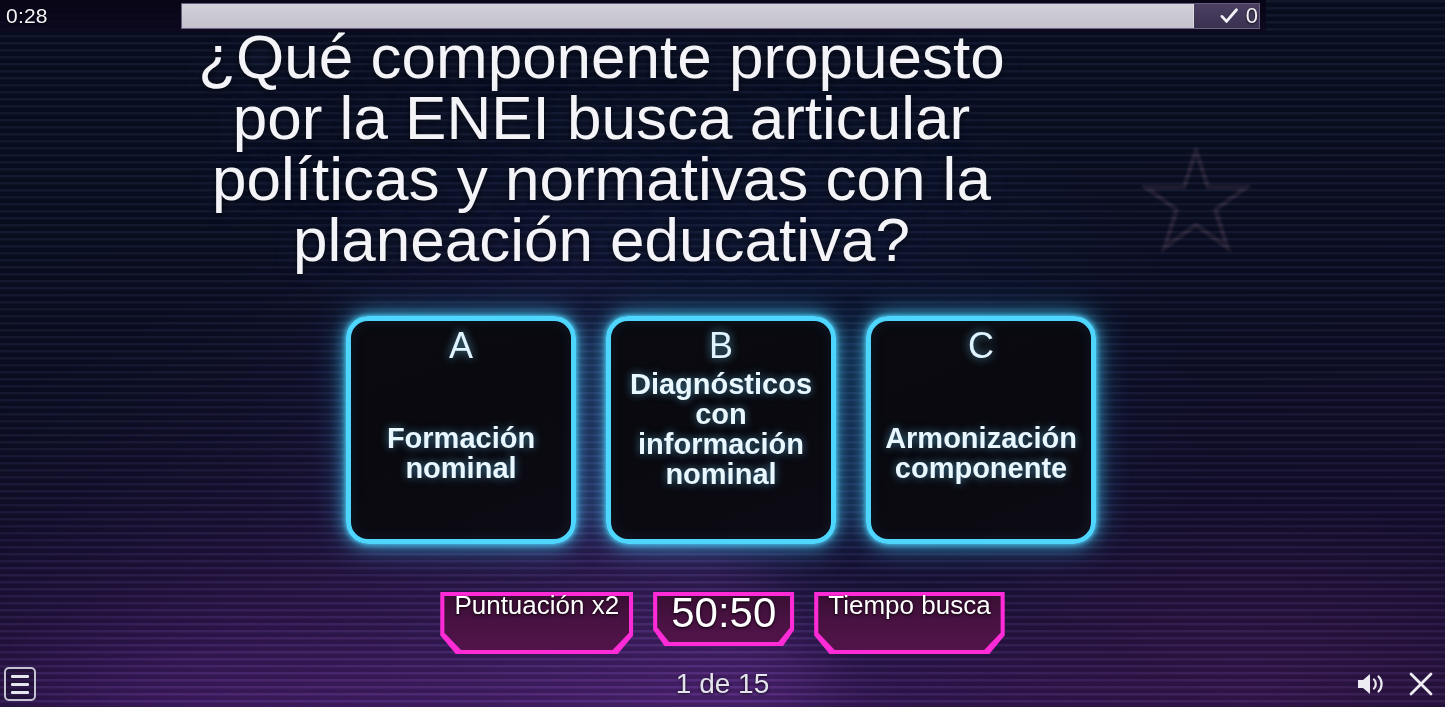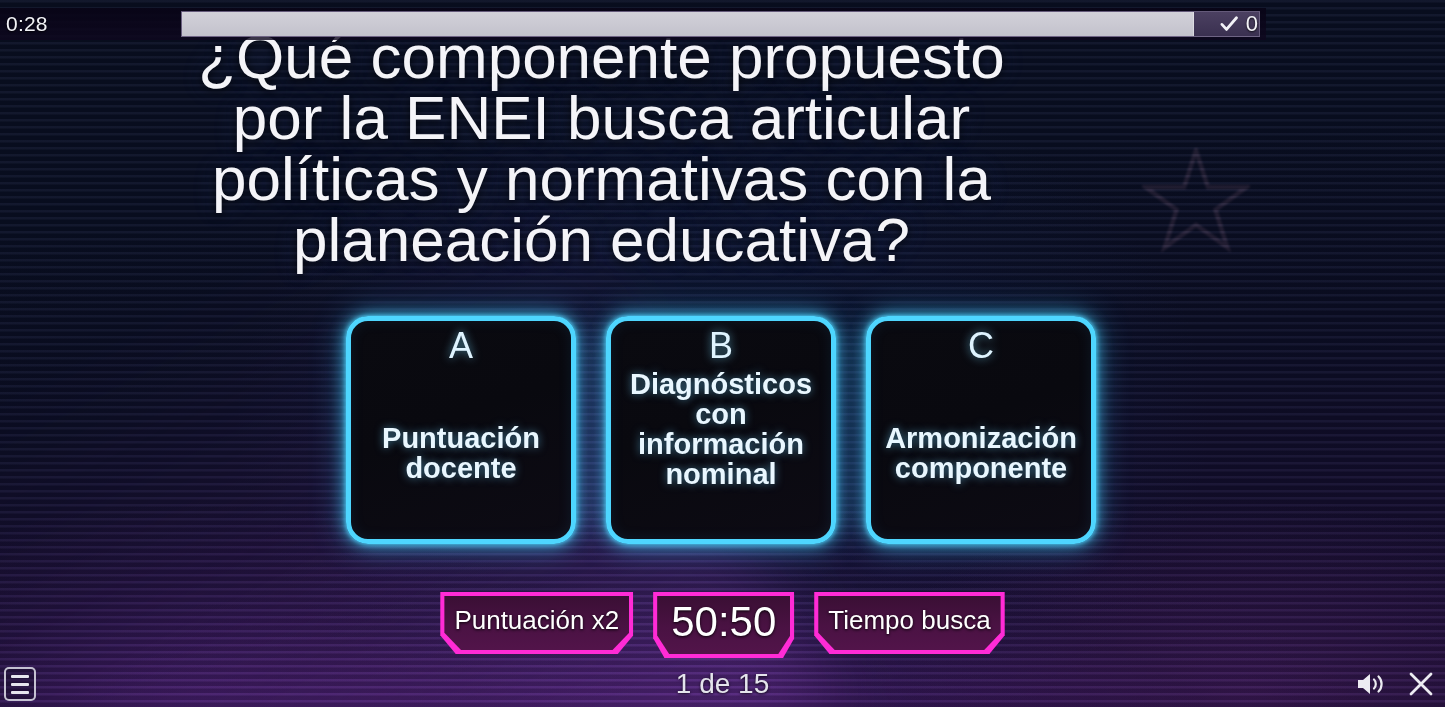--- a/index.html
+++ b/index.html
@@ -65,21 +65,21 @@
     height: 104px;
     z-index: 1;
     opacity: 0.16;
     pointer-events: none;
   }
   #bg-star svg { width: 100%; height: 100%; display: block; filter: blur(1.2px); }
 
   
   #topbar {
     position: absolute;
-    top: 8px; left: 0;
+    top: 0; left: 0;
     width: 1266px;
     height: 32px;
     z-index: 6;
     display: flex;
     align-items: center;
     background: linear-gradient(to bottom, rgba(8,4,22,0.92), rgba(14,7,30,0.80));
   }
 
   #timer {
     position: absolute;
@@ -213,21 +213,21 @@
     justify-content: center;
     align-items: flex-start;
     gap: 20px;
   }
 
   .powerup {
     position: relative;
     height: 62px;
     padding: 0 14px;
     display: flex;
-    align-items: center;
+    align-items: flex-start;
     justify-content: center;
     cursor: pointer;
     background: #ff2bd6;
     clip-path: polygon(0 0, 100% 0, 100% 70%, 92% 100%, 8% 100%, 0 70%);
     box-shadow: 0 0 12px rgba(255,43,214,0.55), 0 0 26px rgba(255,43,214,0.30);
   }
   .powerup::before {
     content: "";
     position: absolute;
     left: 4px; right: 4px; top: 4px; bottom: 4px;
@@ -237,21 +237,21 @@
   .powerup-label {
     position: relative;
     z-index: 2;
     color: #ffffff;
     font-size: 26px;
     line-height: 26px;
     text-shadow: 0 1px 3px rgba(0,0,0,0.9);
     white-space: nowrap;
     margin-bottom: 6px;
   }
-  .powerup.big { height: 66px; padding: 16px 18px; }
+  .powerup.big { height: 54px; padding: 0 18px; }
   .powerup.big .powerup-label { font-size: 42px; line-height: 42px; }
 
   
   #bottombar {
     position: absolute;
     left: 0;
     bottom: 0;
     width: 1445px;
     height: 46px;
     z-index: 6;
@@ -334,21 +334,21 @@
     </div>
 
   </div>
 
   <div id="question">¿Qué componente propuesto por la ENEI busca articular políticas y normativas con la planeación educativa?</div>
 
   <div id="answers">
 
     <div class="answer-card">
       <div class="answer-letter">A</div>
-      <div class="answer-text">Puntuación docente</div>
+      <div class="answer-text">Formación nominal</div>
     </div>
 
     <div class="answer-card tall">
       <div class="answer-letter">B</div>
       <div class="answer-text">Diagnósticos con información nominal</div>
     </div>
 
     <div class="answer-card">
       <div class="answer-letter">C</div>
       <div class="answer-text">Armonización componente</div>

